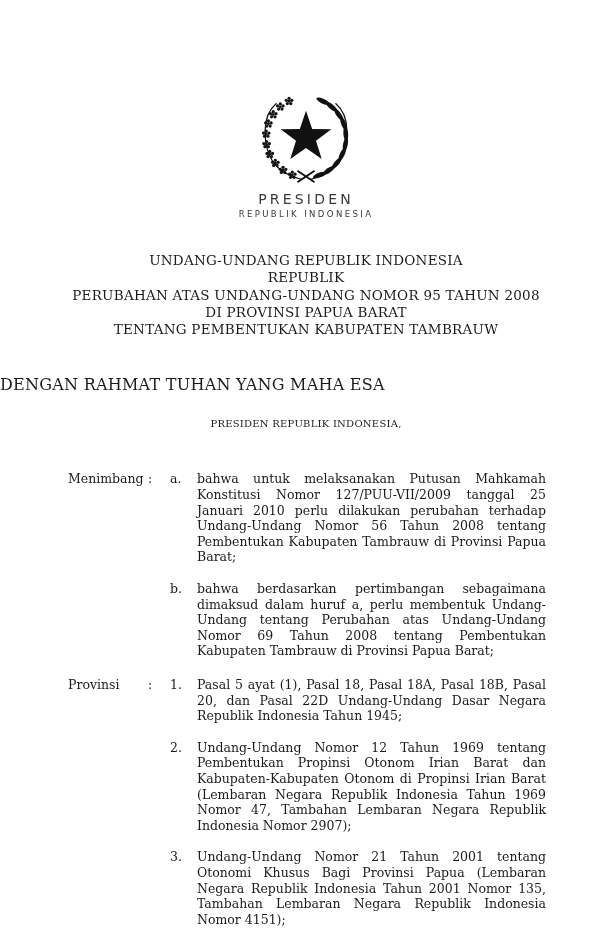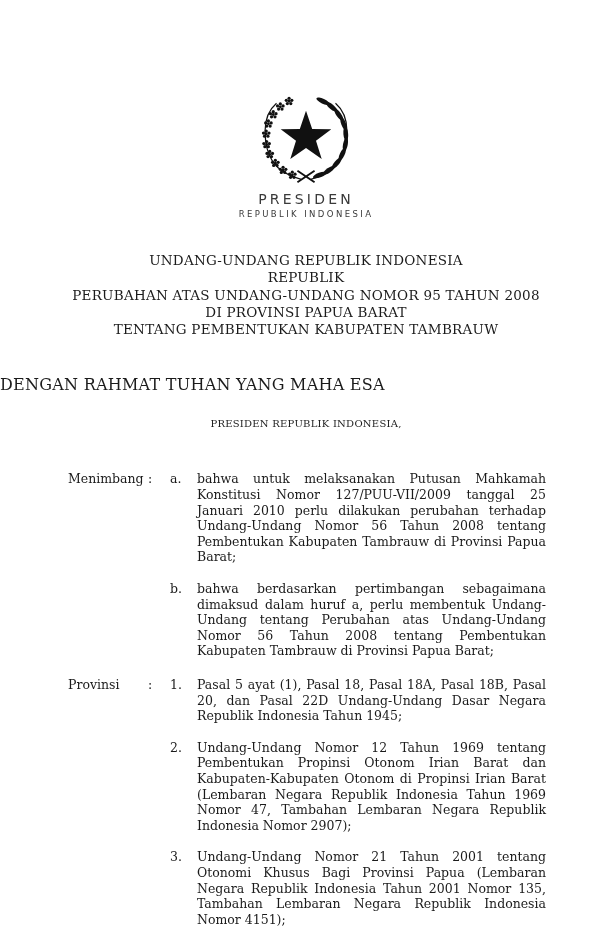--- a/index.html
+++ b/index.html
@@ -171,21 +171,21 @@
     <div class="section-row">
       <div class="section-label">Menimbang</div>
       <div class="section-colon">:</div>
       <div class="section-items">
         <div class="item">
           <div class="item-marker">a.</div>
           <div class="item-text">bahwa untuk melaksanakan Putusan Mahkamah Konstitusi Nomor 127/PUU-VII/2009 tanggal 25 Januari 2010 perlu dilakukan perubahan terhadap Undang-Undang Nomor 56 Tahun 2008 tentang Pembentukan Kabupaten Tambrauw di Provinsi Papua Barat;</div>
         </div>
         <div class="item">
           <div class="item-marker">b.</div>
-          <div class="item-text">bahwa berdasarkan pertimbangan sebagaimana dimaksud dalam huruf a, perlu membentuk Undang-Undang tentang Perubahan atas Undang-Undang Nomor 56 Tahun 2008 tentang Pembentukan Kabupaten Tambrauw di Provinsi Papua Barat;</div>
+          <div class="item-text">bahwa berdasarkan pertimbangan sebagaimana dimaksud dalam huruf a, perlu membentuk Undang-Undang tentang Perubahan atas Undang-Undang Nomor 69 Tahun 2008 tentang Pembentukan Kabupaten Tambrauw di Provinsi Papua Barat;</div>
         </div>
       </div>
     </div>
 
     <div class="section-gap"></div>
 
     <div class="section-row" style="margin-top:16px;">
       <div class="section-label">Provinsi</div>
       <div class="section-colon">:</div>
       <div class="section-items">

